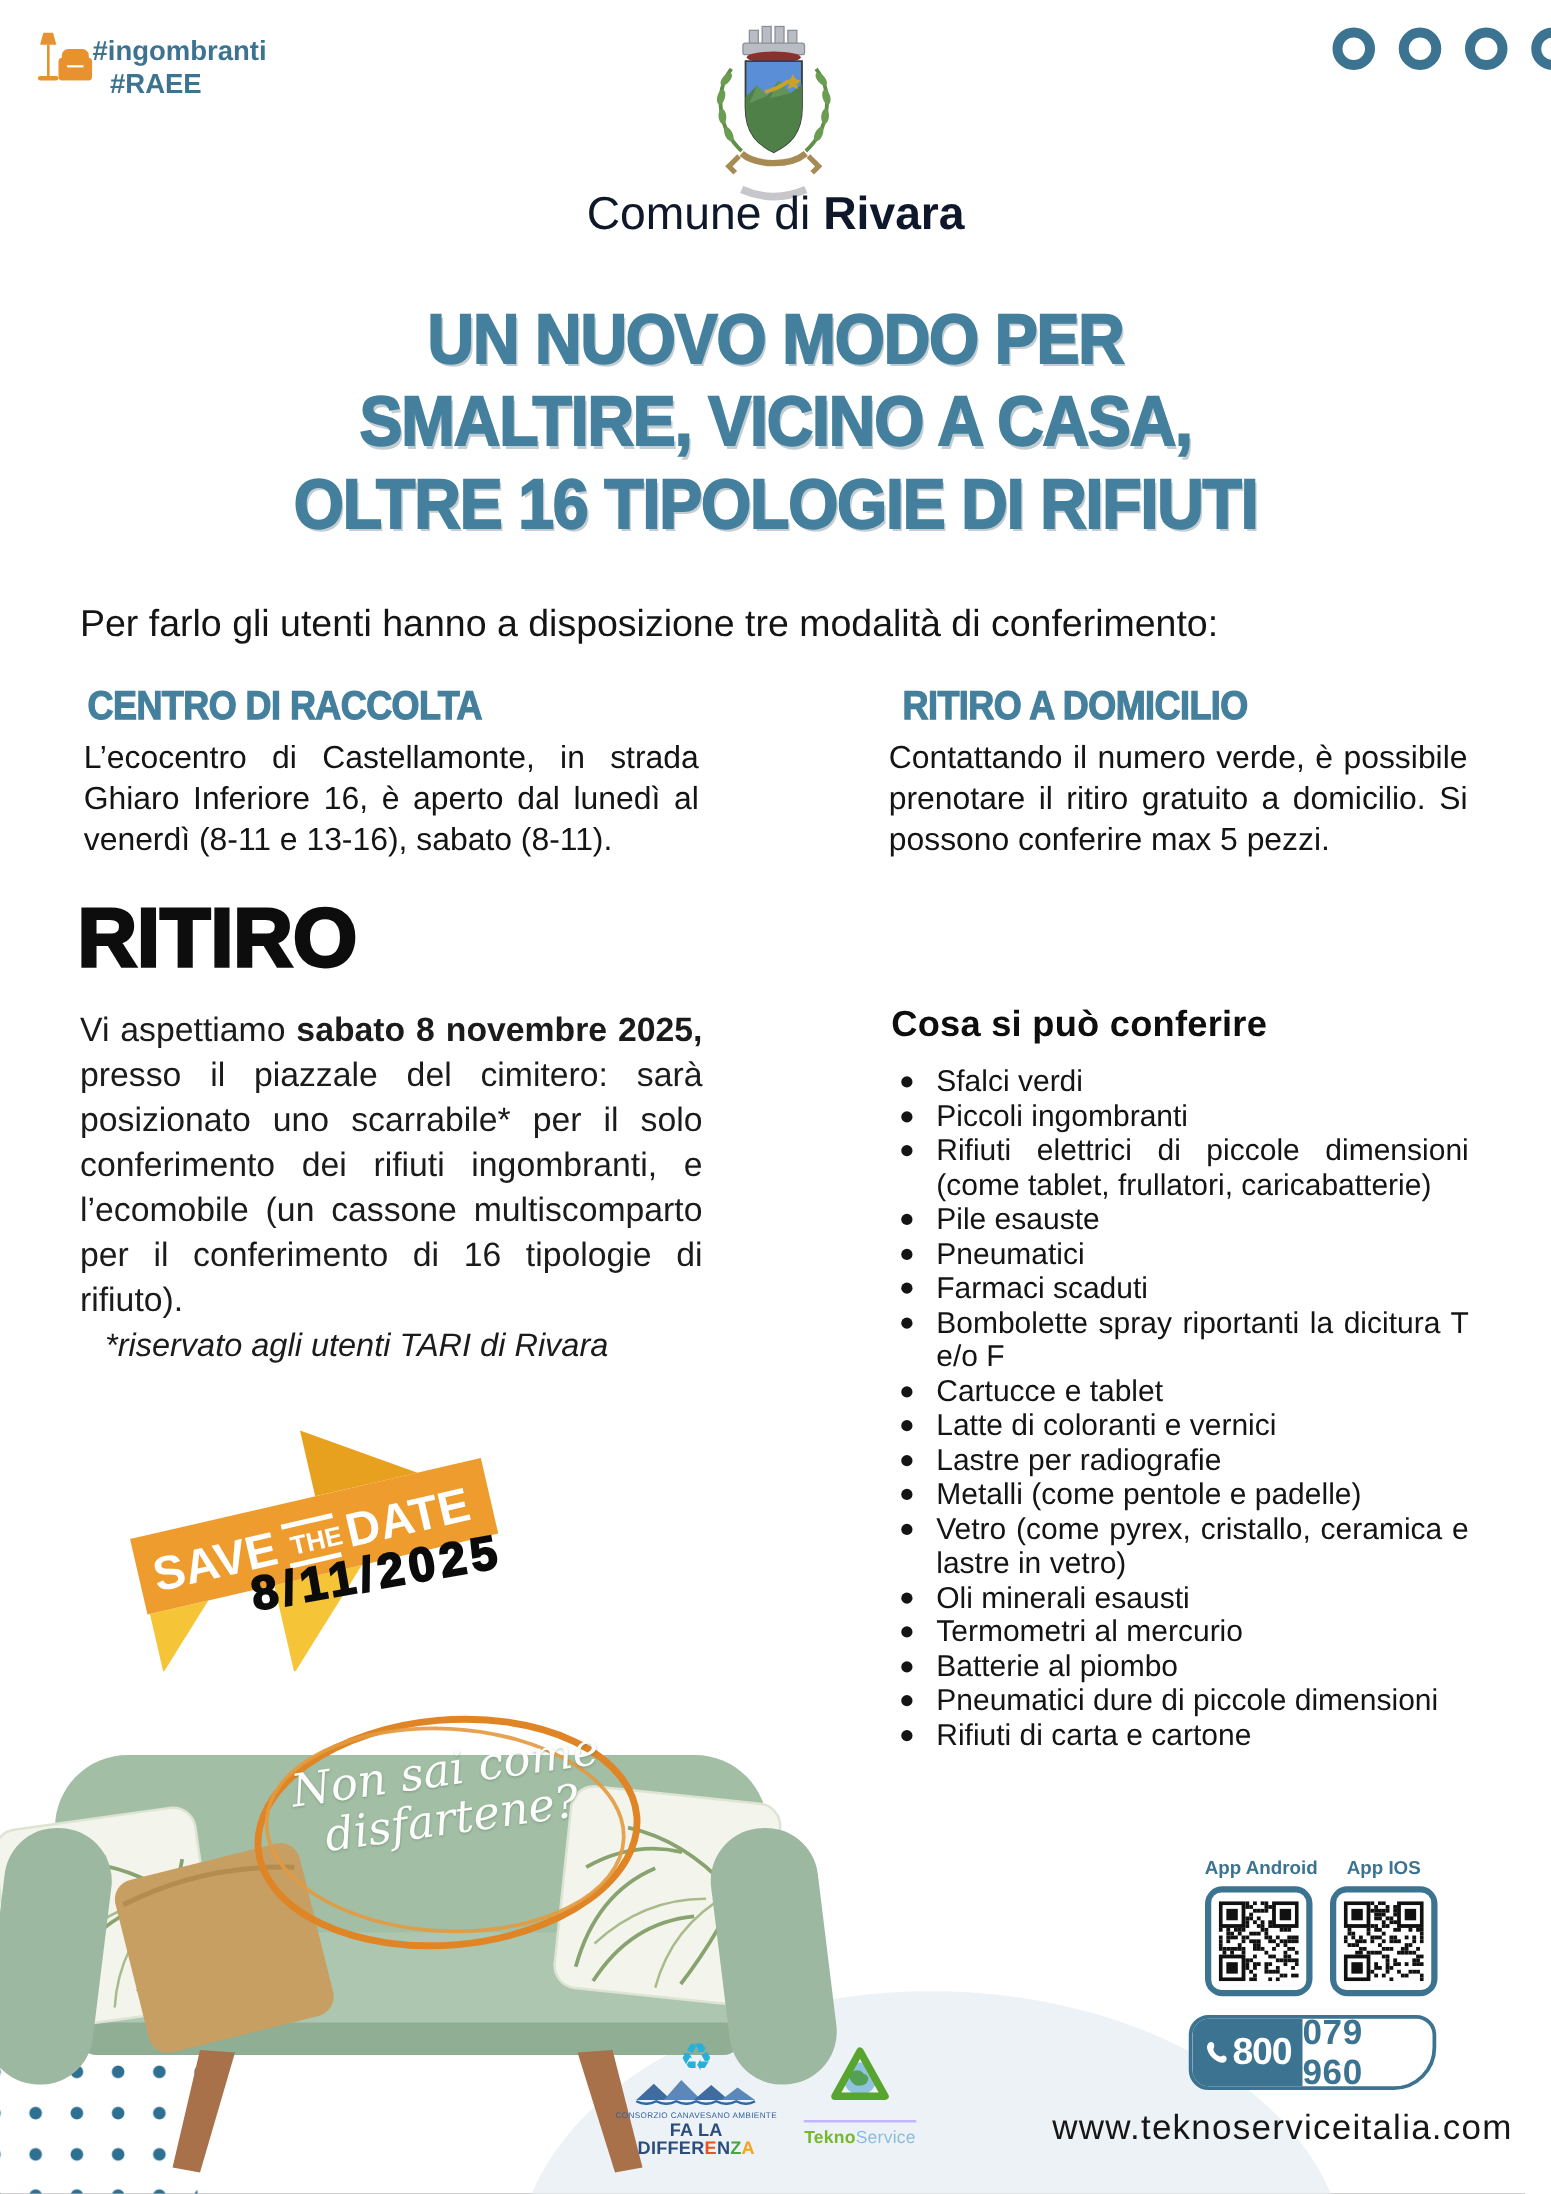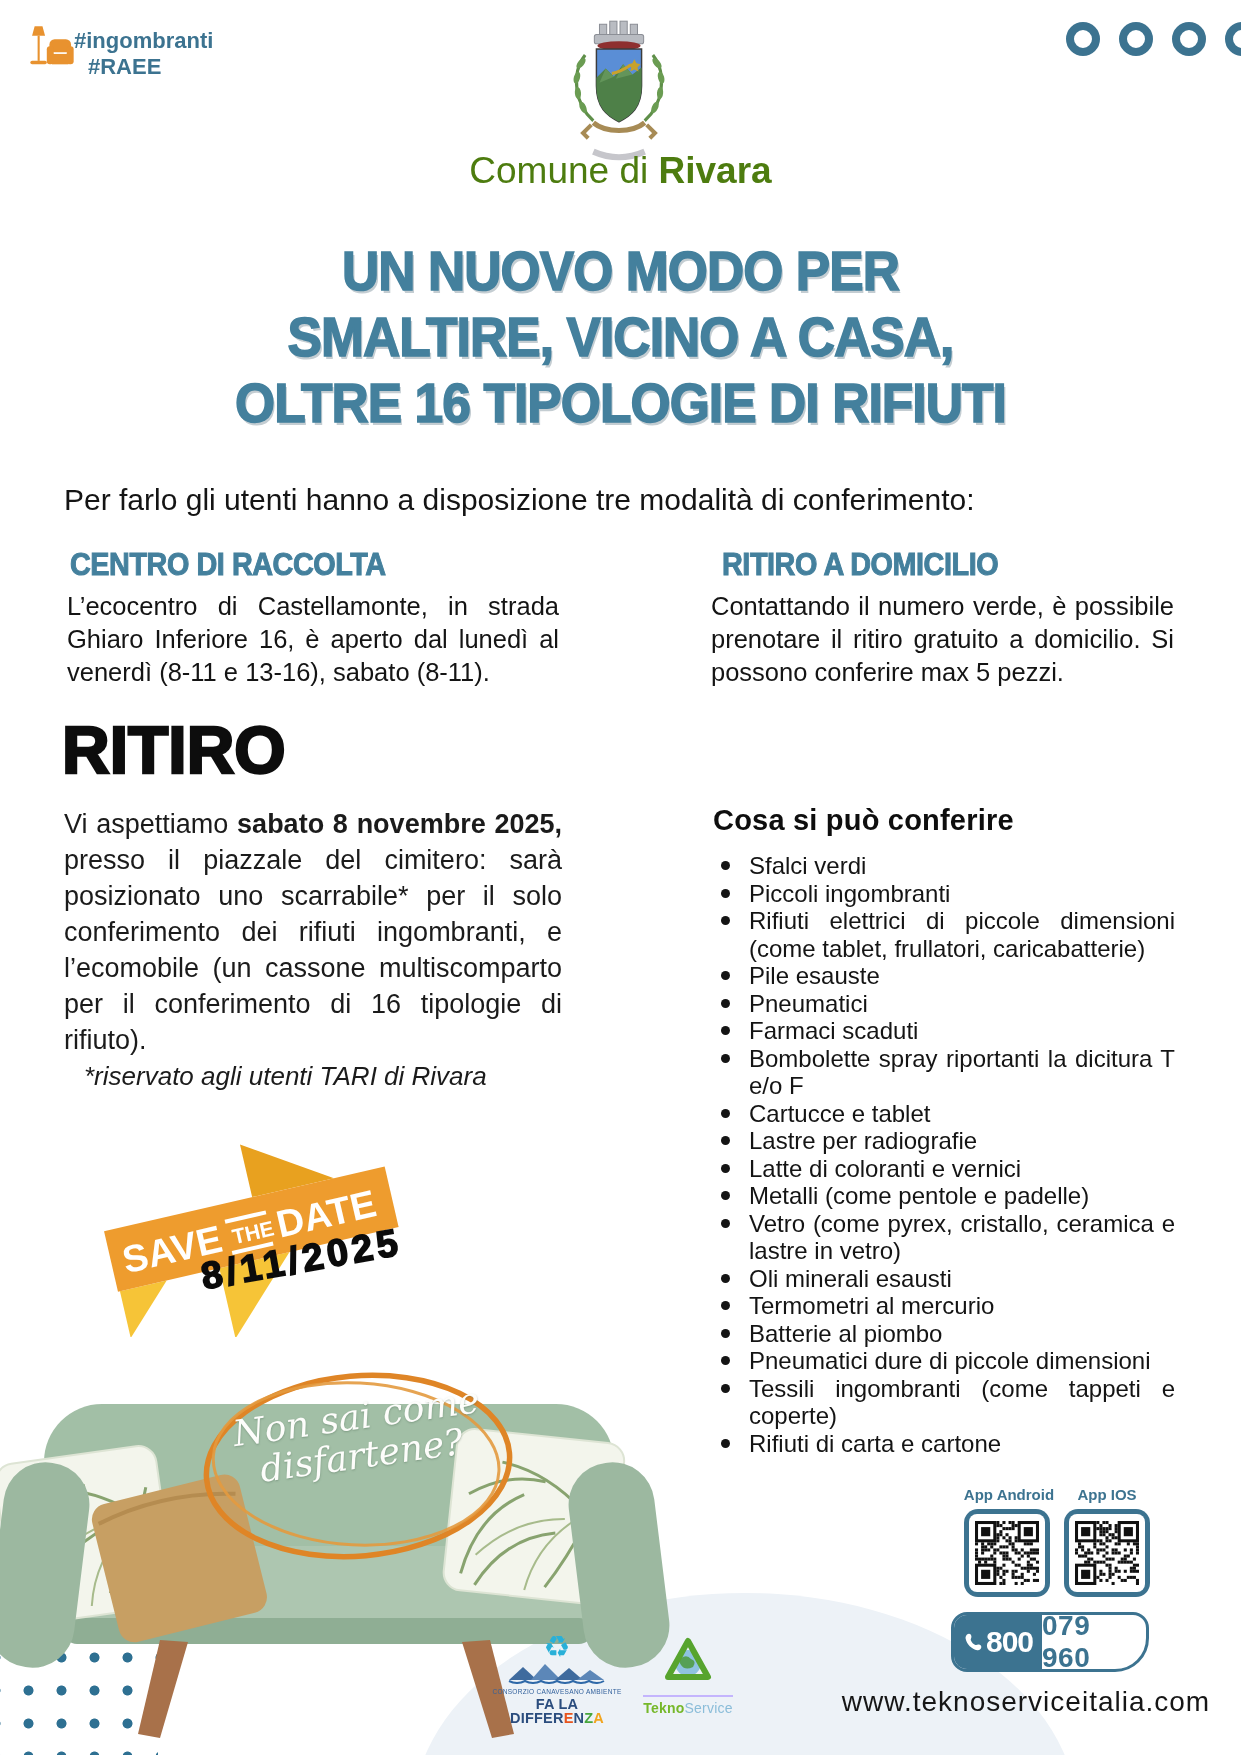--- a/index.html
+++ b/index.html
@@ -9,21 +9,21 @@
     font-family:"Liberation Sans",sans-serif;color:#1b1b1b;
   }
   .abs{position:absolute;}
 
   
   .hashtags{left:74px;top:28px;line-height:1.18;font-weight:bold;font-size:22px;color:var(--teal);}
   .hashtags .h2{padding-left:14px;}
   .circles{top:22px;left:1066px;white-space:nowrap;}
   .circles span{display:inline-block;width:18px;height:18px;border:8px solid var(--teal);border-radius:50%;margin-right:19px;}
 
-  .comune-line{top:150px;left:0;width:1241px;text-align:center;font-size:37px;color:#4d7c0f;}
+  .comune-line{top:150px;left:0;width:1241px;text-align:center;font-size:37px;color:#0f172a;}
   .comune-line b{font-weight:700;}
 
   .title{top:238px;left:0;width:1241px;text-align:center;color:var(--heading_teal);
     font-weight:700;font-size:56px;line-height:66px;letter-spacing:-1px;
     -webkit-text-stroke:1.6px var(--heading_teal);
     text-shadow:2px 3px 0 rgba(44,76,95,.28);}
   .title .tl{transform:scaleX(.92);transform-origin:50% 50%;}
 
   .intro{top:483px;left:64px;width:1130px;font-size:30px;color:#141414;}
 
@@ -177,29 +177,28 @@
   <div class="abs conf-heading">Cosa si può conferire</div>
   <ul class="abs conf-list">
       <li>Sfalci verdi</li>
       <li>Piccoli ingombranti</li>
       <li>Rifiuti elettrici di piccole dimensioni (come tablet, frullatori, caricabatterie)</li>
       <li>Pile esauste</li>
       <li>Pneumatici</li>
       <li>Farmaci scaduti</li>
       <li>Bombolette spray riportanti la dicitura T e/o F</li>
       <li>Cartucce e tablet</li>
+      <li>Latte di coloranti e vernici</li>
       <li>Lastre per radiografie</li>
-      <li>Latte di coloranti e vernici</li>
       <li>Metalli (come pentole e padelle)</li>
       <li>Vetro (come pyrex, cristallo, ceramica e lastre in vetro)</li>
       <li>Oli minerali esausti</li>
       <li>Termometri al mercurio</li>
       <li>Batterie al piombo</li>
       <li>Pneumatici dure di piccole dimensioni</li>
-      <li>Tessili ingombranti (come tappeti e coperte)</li>
       <li>Rifiuti di carta e cartone</li>
     </ul>
 
   <svg class="abs ribbon" viewBox="0 0 330 215">
     <g transform="rotate(-13 160 110)">
       <polygon points="168,76 168,22 252,76" fill="var(--ribbon_gold)"></polygon>
       <polygon points="18,138 18,186 66,138" fill="var(--ribbon_yellow)"></polygon>
       <polygon points="120,138 120,210 192,138" fill="var(--ribbon_yellow)"></polygon>
       <rect x="16" y="76" width="288" height="62" fill="var(--ribbon_orange)"></rect>
       <text x="28" y="122" font-family="Liberation Sans, sans-serif" font-size="38" font-weight="bold" fill="#ffffff">SAVE</text>

